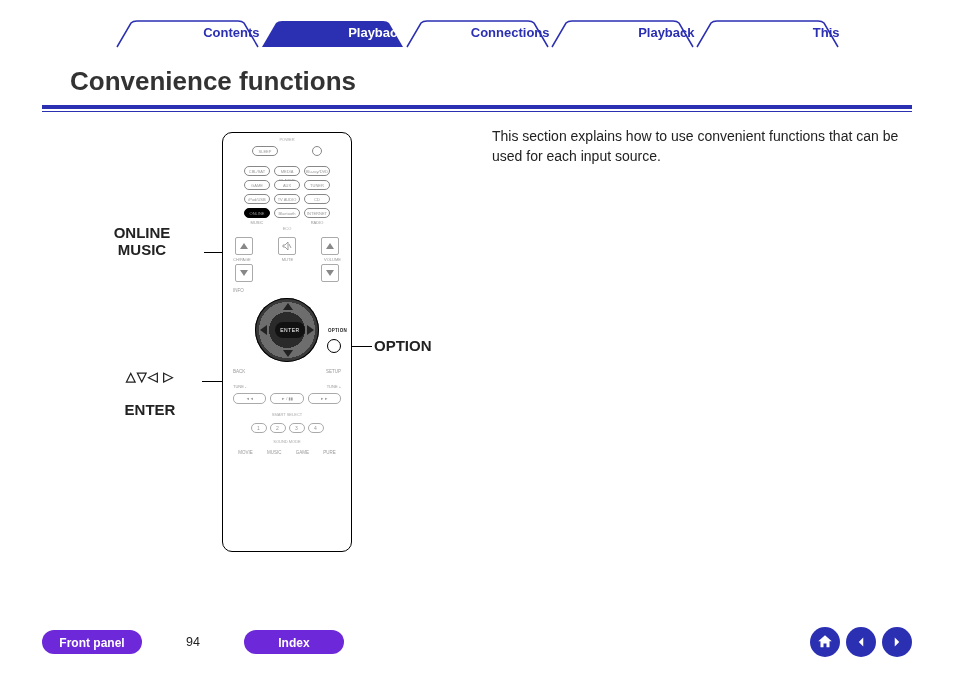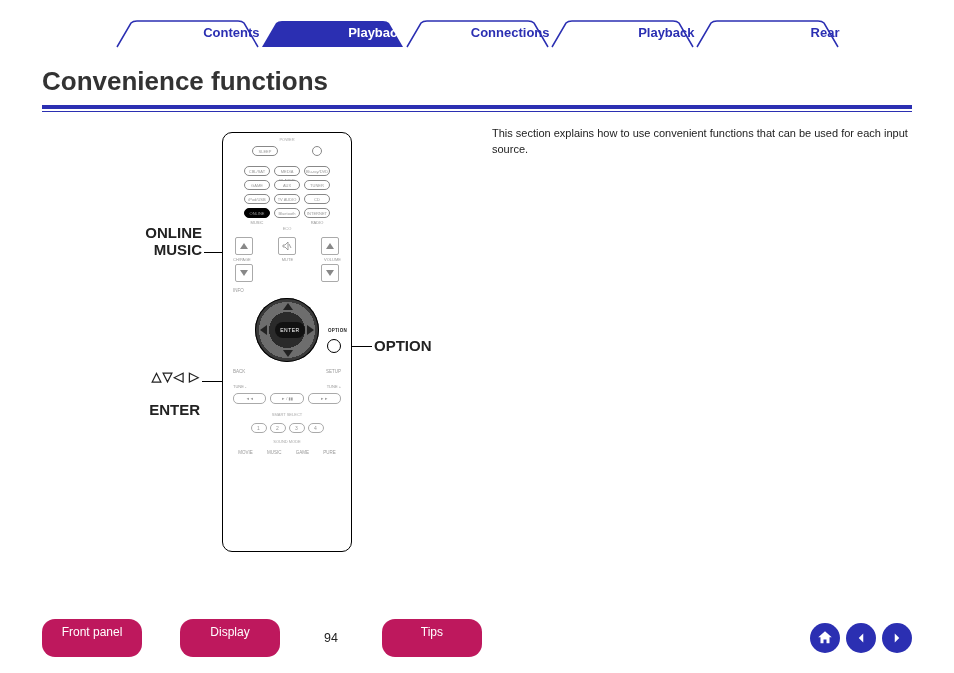--- a/index.html
+++ b/index.html
@@ -36,47 +36,48 @@
   .tab.active .fill { fill:#2b2fb2; }
   
   .heading {
     margin: 18px 42px 0 42px;
   }
   .heading h1 {
     font-size: 26px;
     font-weight: 700;
     color: #333;
     padding-bottom: 4px;
+    margin-left: 28px;
   }
   .rules { margin-top:4px; }
   .rules .thick { height:4px; background:#2b2fb2; }
   .rules .thin { height:1px; background:#2b2fb2; margin-top:2px; }
   
   .main {
     display:flex;
     margin: 10px 42px 0 42px;
     gap: 20px;
   }
   .left {
     flex: 0 0 430px;
     position: relative;
     height: 450px;
   }
   .right {
     flex: 1;
-    font-size: 11px;
+    font-size: 14px;
     line-height: 1.45;
     padding-top: 4px;
   }
   
   .callout {
     position:absolute;
     font-size: 15px;
     font-weight:700;
-    text-align:right;
+    text-align:center;
     white-space: pre-line;
   }
   .callout.right-side { text-align:left; }
   .lead {
     position:absolute;
     height:1px;
     background:#000;
   }
   .arrows-glyph {
     font-size:13px; letter-spacing:1px;
@@ -146,24 +147,24 @@
   
   .bottom {
     position:absolute;
     left:0; right:0; bottom:16px;
     display:flex;
     align-items:center;
     padding: 0 42px;
   }
   .bot-buttons { display:flex; gap:38px; align-items:center; }
   .botbtn {
-    width:100px; height:38px;
-    background:#be185d; color:#fff;
+    width:100px; height:24px;
+    background:#6d28d9; color:#fff;
     border-radius:13px;
-    font-size:12px; font-weight:400;
+    font-size:12px; font-weight:700;
     text-align:center; line-height:26px;
     cursor:pointer;
   }
   .pagenum { font-size:12.5px; margin: 0 44px; }
   .navicons { margin-left:auto; display:flex; gap:6px; }
   .navicon {
     width:30px;height:30px;border-radius:50%;
     background:#2b2fb2; display:flex; align-items:center; justify-content:center;
     color:#fff; cursor:pointer;
   }
@@ -194,21 +195,21 @@
   <div class="tab">
     <svg viewBox="0 0 145 28">
         <path class="outline" d="M2 27 L16 3 Q18 1 22 1 L123 1 Q127 1 129 3 L143 27"></path>
       </svg>
     <span>Playback</span>
   </div>
   <div class="tab">
     <svg viewBox="0 0 145 28">
         <path class="outline" d="M2 27 L16 3 Q18 1 22 1 L123 1 Q127 1 129 3 L143 27"></path>
       </svg>
-    <span>Rear</span>
+    <span>This</span>
   </div>
 </div>
 
 <div class="heading">
   <h1>Convenience functions</h1>
   <div class="rules">
     <div class="thick"></div>
     <div class="thin"></div>
   </div>
 </div>
@@ -350,25 +351,24 @@
     </div>
 
   </div>
 
   <div class="right">This section explains how to use convenient functions that can be used for each input source.</div>
 </div>
 
 <div class="bottom">
   <div class="bot-buttons">
     <div class="botbtn">Front panel</div>
-    <div class="botbtn">Display</div>
   </div>
   <div class="pagenum">94</div>
   <div class="bot-buttons">
-    <div class="botbtn">Tips</div>
+    <div class="botbtn">Index</div>
   </div>
   <div class="navicons">
     <div class="navicon">
       <svg viewBox="0 0 24 24">
           <path fill="#fff" d="M12 3l9 8h-3v8h-4v-5h-4v5H6v-8H3z"></path>
         </svg>
     </div>
     <div class="navicon">
       <svg viewBox="0 0 24 24">
           <path fill="#fff" d="M15 6l-6 6 6 6z"></path>

